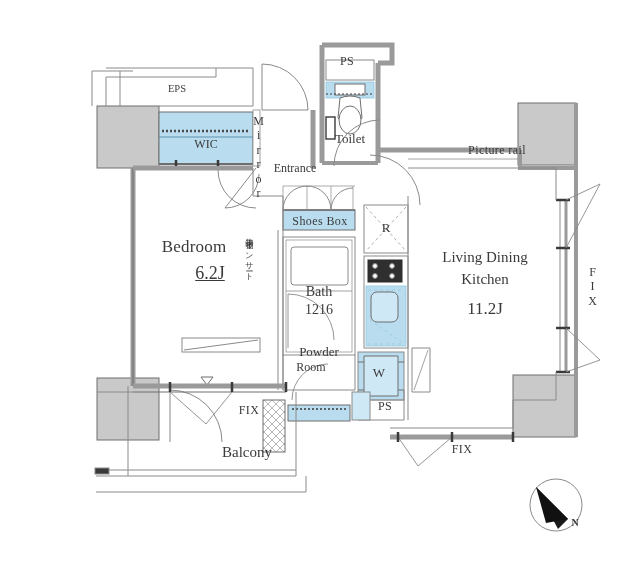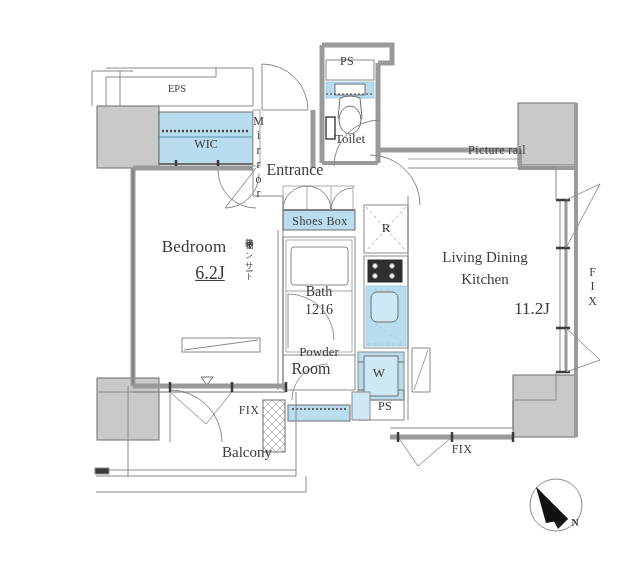--- a/index.html
+++ b/index.html
@@ -268,46 +268,46 @@
     <path d="M536,487 L568,519 L546,523 Z" fill="#111111"></path>
   </g>
 </svg>
 
 <div class="lbl small" style="left:142px;top:83px;width:70px;">EPS</div>
 
 <div class="lbl mid" style="left:174px;top:138px;width:64px;">WIC</div>
 
 <div class="lbl vert tiny" style="left:252px;top:114px;">Mirror</div>
 
-<div class="lbl small" style="left:258px;top:162px;width:74px;font-size:16px;">Entrance</div>
+<div class="lbl small" style="left:258px;top:162px;width:74px;font-size:12px;">Entrance</div>
 
 <div class="lbl tiny" style="left:285px;top:215px;width:70px;">Shoes Box</div>
 
 <div class="lbl small" style="left:327px;top:132px;width:46px;font-size:13px;">Toilet</div>
 
 <div class="lbl tiny" style="left:330px;top:55px;width:34px;">PS</div>
 
 <div class="lbl tiny" style="left:372px;top:400px;width:26px;">PS</div>
 
 <div class="lbl tiny" style="left:452px;top:144px;width:90px;">Picture rail</div>
 
 <div class="lbl room-name" style="left:139px;top:238px;width:110px;font-size:17px;">Bedroom</div>
 <div class="lbl room-area" style="left:155px;top:264px;width:110px;font-size:18px;">6.2J</div>
 
 <div class="lbl vert jp" style="left:244px;top:232px;font-size:8px;letter-spacing:1px;">物干金物インサート</div>
 
 <div class="lbl" style="left:288px;top:285px;width:62px;font-size:14px;">Bath</div>
 <div class="lbl" style="left:288px;top:303px;width:62px;font-size:14px;">1216</div>
 
 <div class="lbl" style="left:283px;top:345px;width:72px;font-size:13px;">Powder</div>
-<div class="lbl" style="left:283px;top:361px;width:56px;font-size:16px;">Room</div>
+<div class="lbl" style="left:283px;top:361px;width:56px;font-size:12px;">Room</div>
 
 <div class="lbl" style="left:420px;top:250px;width:130px;font-size:15px;">Living Dining</div>
 <div class="lbl" style="left:420px;top:272px;width:130px;font-size:15px;">Kitchen</div>
-<div class="lbl" style="left:420px;top:300px;width:130px;font-size:17px;text-align:right;">11.2J</div>
+<div class="lbl" style="left:420px;top:300px;width:130px;font-size:17px;">11.2J</div>
 
 <div class="lbl" style="left:374px;top:221px;width:24px;font-size:13px;">R</div>
 
 <div class="lbl" style="left:366px;top:366px;width:26px;font-size:13px;">W</div>
 
 <div class="lbl" style="left:182px;top:445px;width:90px;font-size:15px;text-align:right;">Balcony</div>
 
 <div class="lbl tiny" style="left:234px;top:404px;width:30px;">FIX</div>
 
 <div class="lbl tiny" style="left:447px;top:443px;width:30px;">FIX</div>

